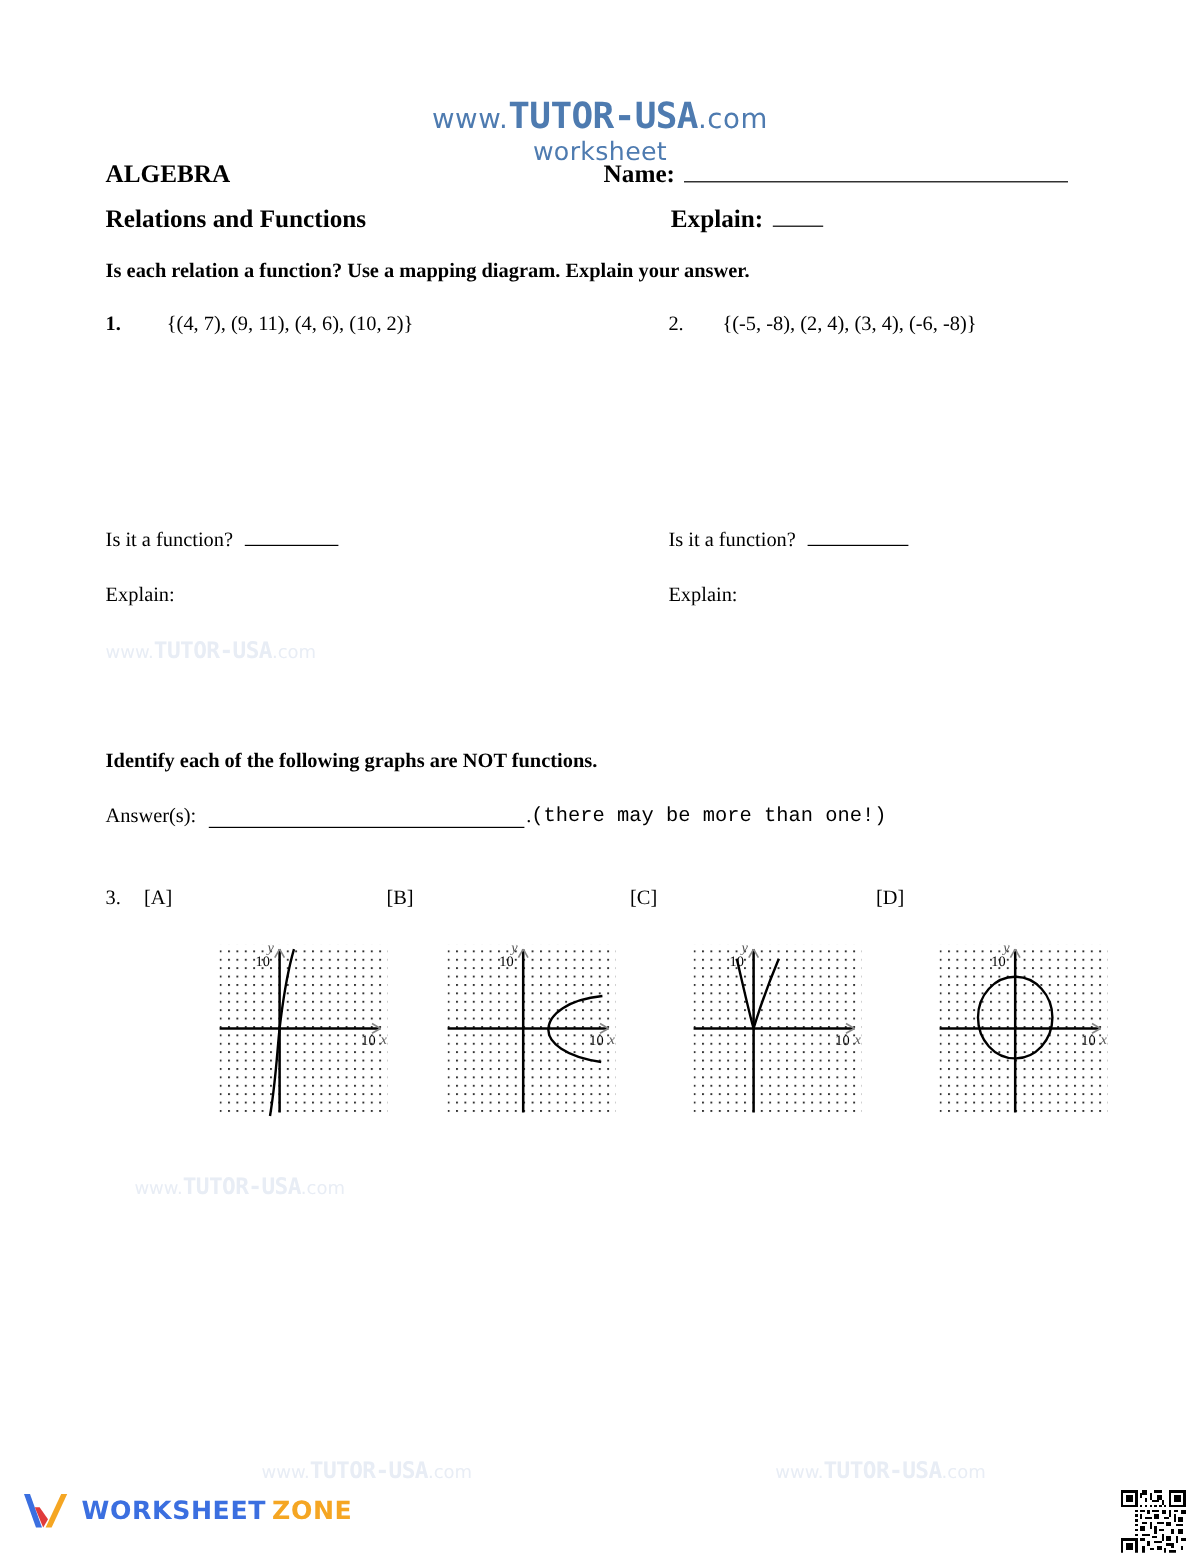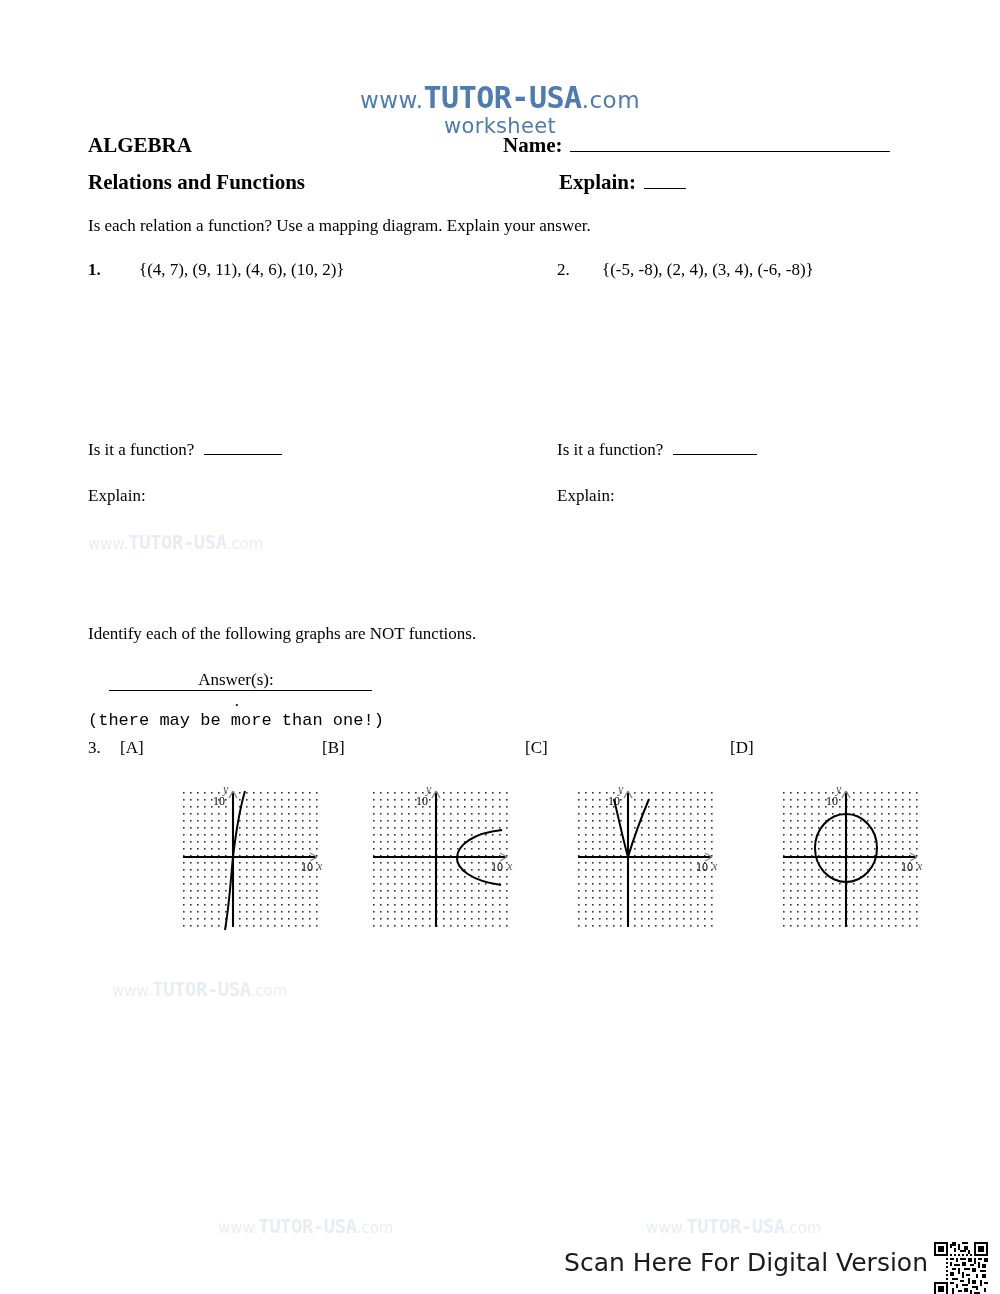--- a/index.html
+++ b/index.html
@@ -68,21 +68,21 @@
   }
   .rule {
     display: inline-block;
     border-bottom: 1.6px solid #000;
     height: 0;
   }
 
   .bold-instr {
     position: absolute;
     left: 88px;
-    font-weight: normal;
+    font-weight: bold;
     font-size: 17px;
   }
 
   
   .prob {
     position: absolute;
     font-size: 17px;
   }
   .prob-num { font-weight: bold; }
   .prob-num.light { font-weight: normal; }
@@ -107,22 +107,21 @@
     font-size: 19px;
     letter-spacing: -0.5px;
   }
 
   
   .answer-line {
     position: absolute;
     left: 88px;
     font-size: 17px;
     display: flex;
-    align-items: center;
-    flex-direction: column;
+    align-items: flex-end;
   }
 
   
   .glabel {
     position: absolute;
     font-size: 17px;
   }
 
   
   .graph {
@@ -334,22 +333,31 @@
 
 <div class="wm" style="left:218px; top:1215px;">
   <span>www.</span><span class="big">TUTOR-USA</span><span>.com</span>
 </div>
 
 <div class="wm" style="left:646px; top:1215px;">
   <span>www.</span><span class="big">TUTOR-USA</span><span>.com</span>
 </div>
 
 <div class="footer">
-
-  <div class="scan-text">Scan Here For Digital Version</div>
+  <div class="wz-logo">
+    <svg width="40" height="34" viewBox="0 0 40 34">
+      <path d="M2 3 L12 31 L17 31 L7 3 Z" fill="#3b6fe0"></path>
+      <path d="M11 14 L18 31 L22 24 L15 14 Z" fill="#e03b3b"></path>
+      <path d="M20 31 L33 3 L38 3 L25 31 Z" fill="#f5a623"></path>
+    </svg>
+    <span class="wz-text">
+      <span class="blue">WORKSHEET</span><span class="orange" style="margin-left:5px;">ZONE</span>
+    </span>
+  </div>
+
 
   <div class="qr">
     <svg width="58" height="58" viewBox="0 0 29 29" shape-rendering="crispEdges">
       <rect width="29" height="29" fill="#fff"></rect>
       <g fill="#000">
 
         <rect x="1" y="1" width="7" height="1"></rect>
           <rect x="1" y="7" width="7" height="1"></rect>
         <rect x="1" y="1" width="1" height="7"></rect>
           <rect x="7" y="1" width="1" height="7"></rect>

